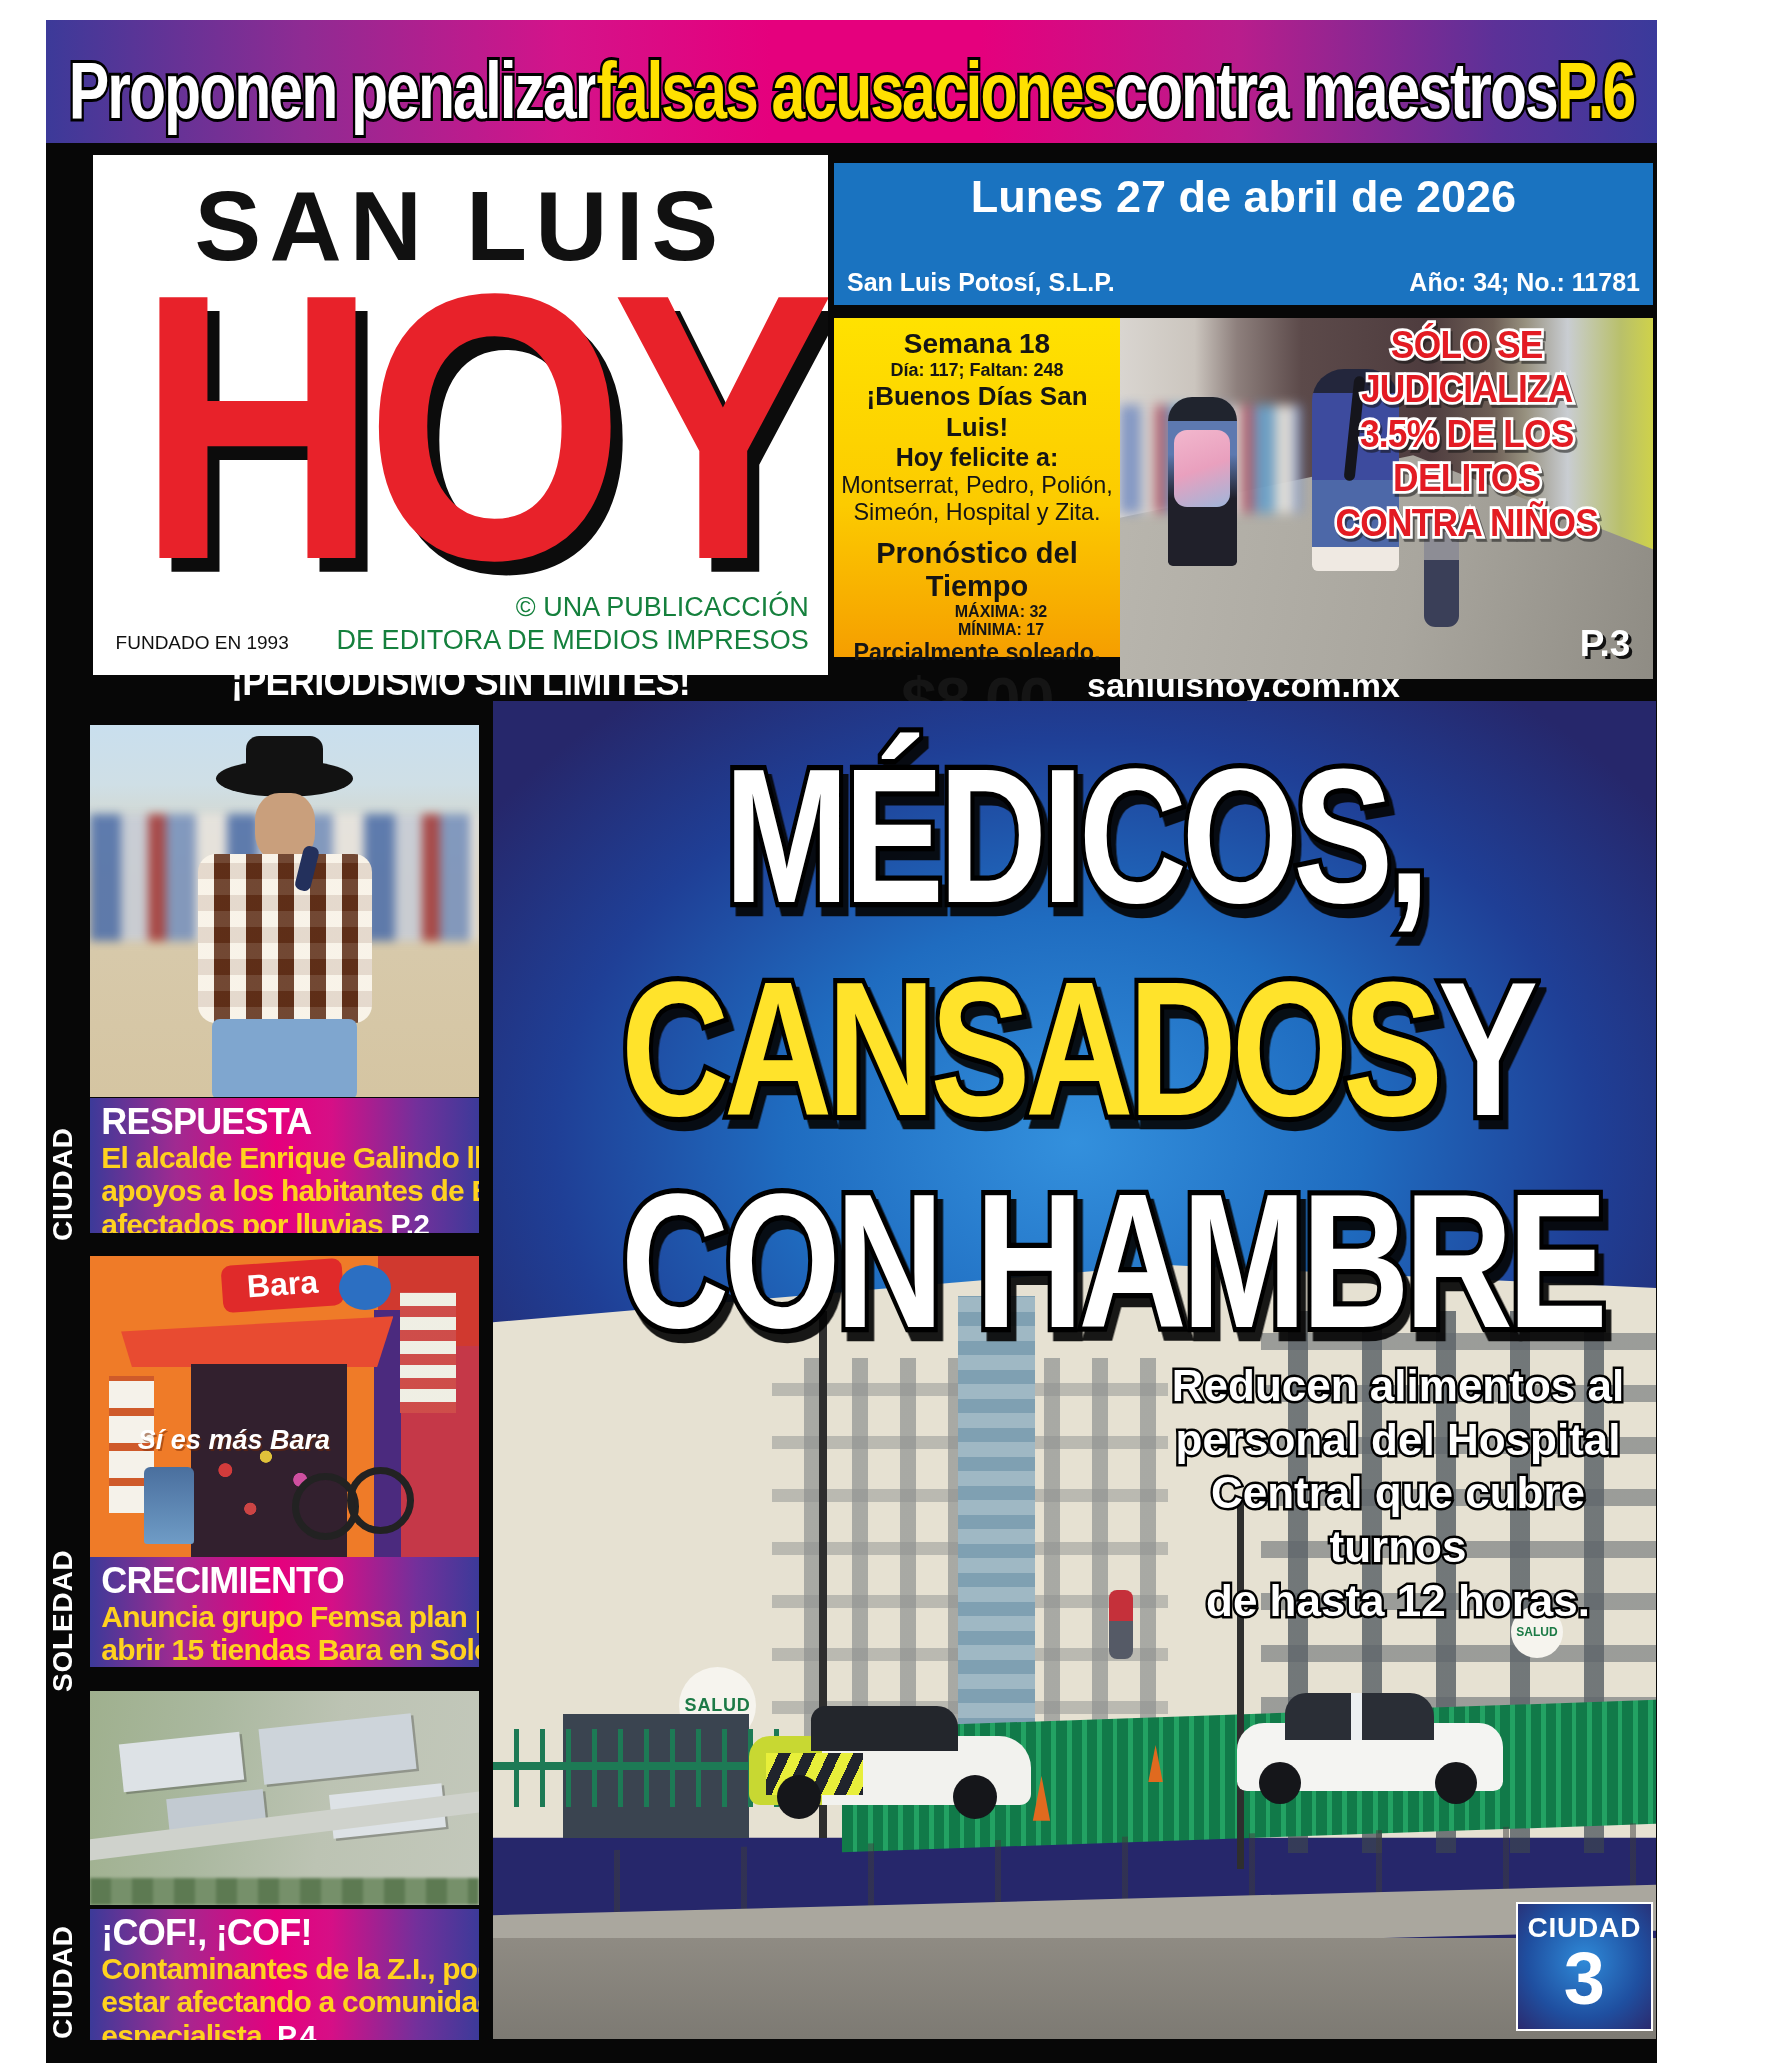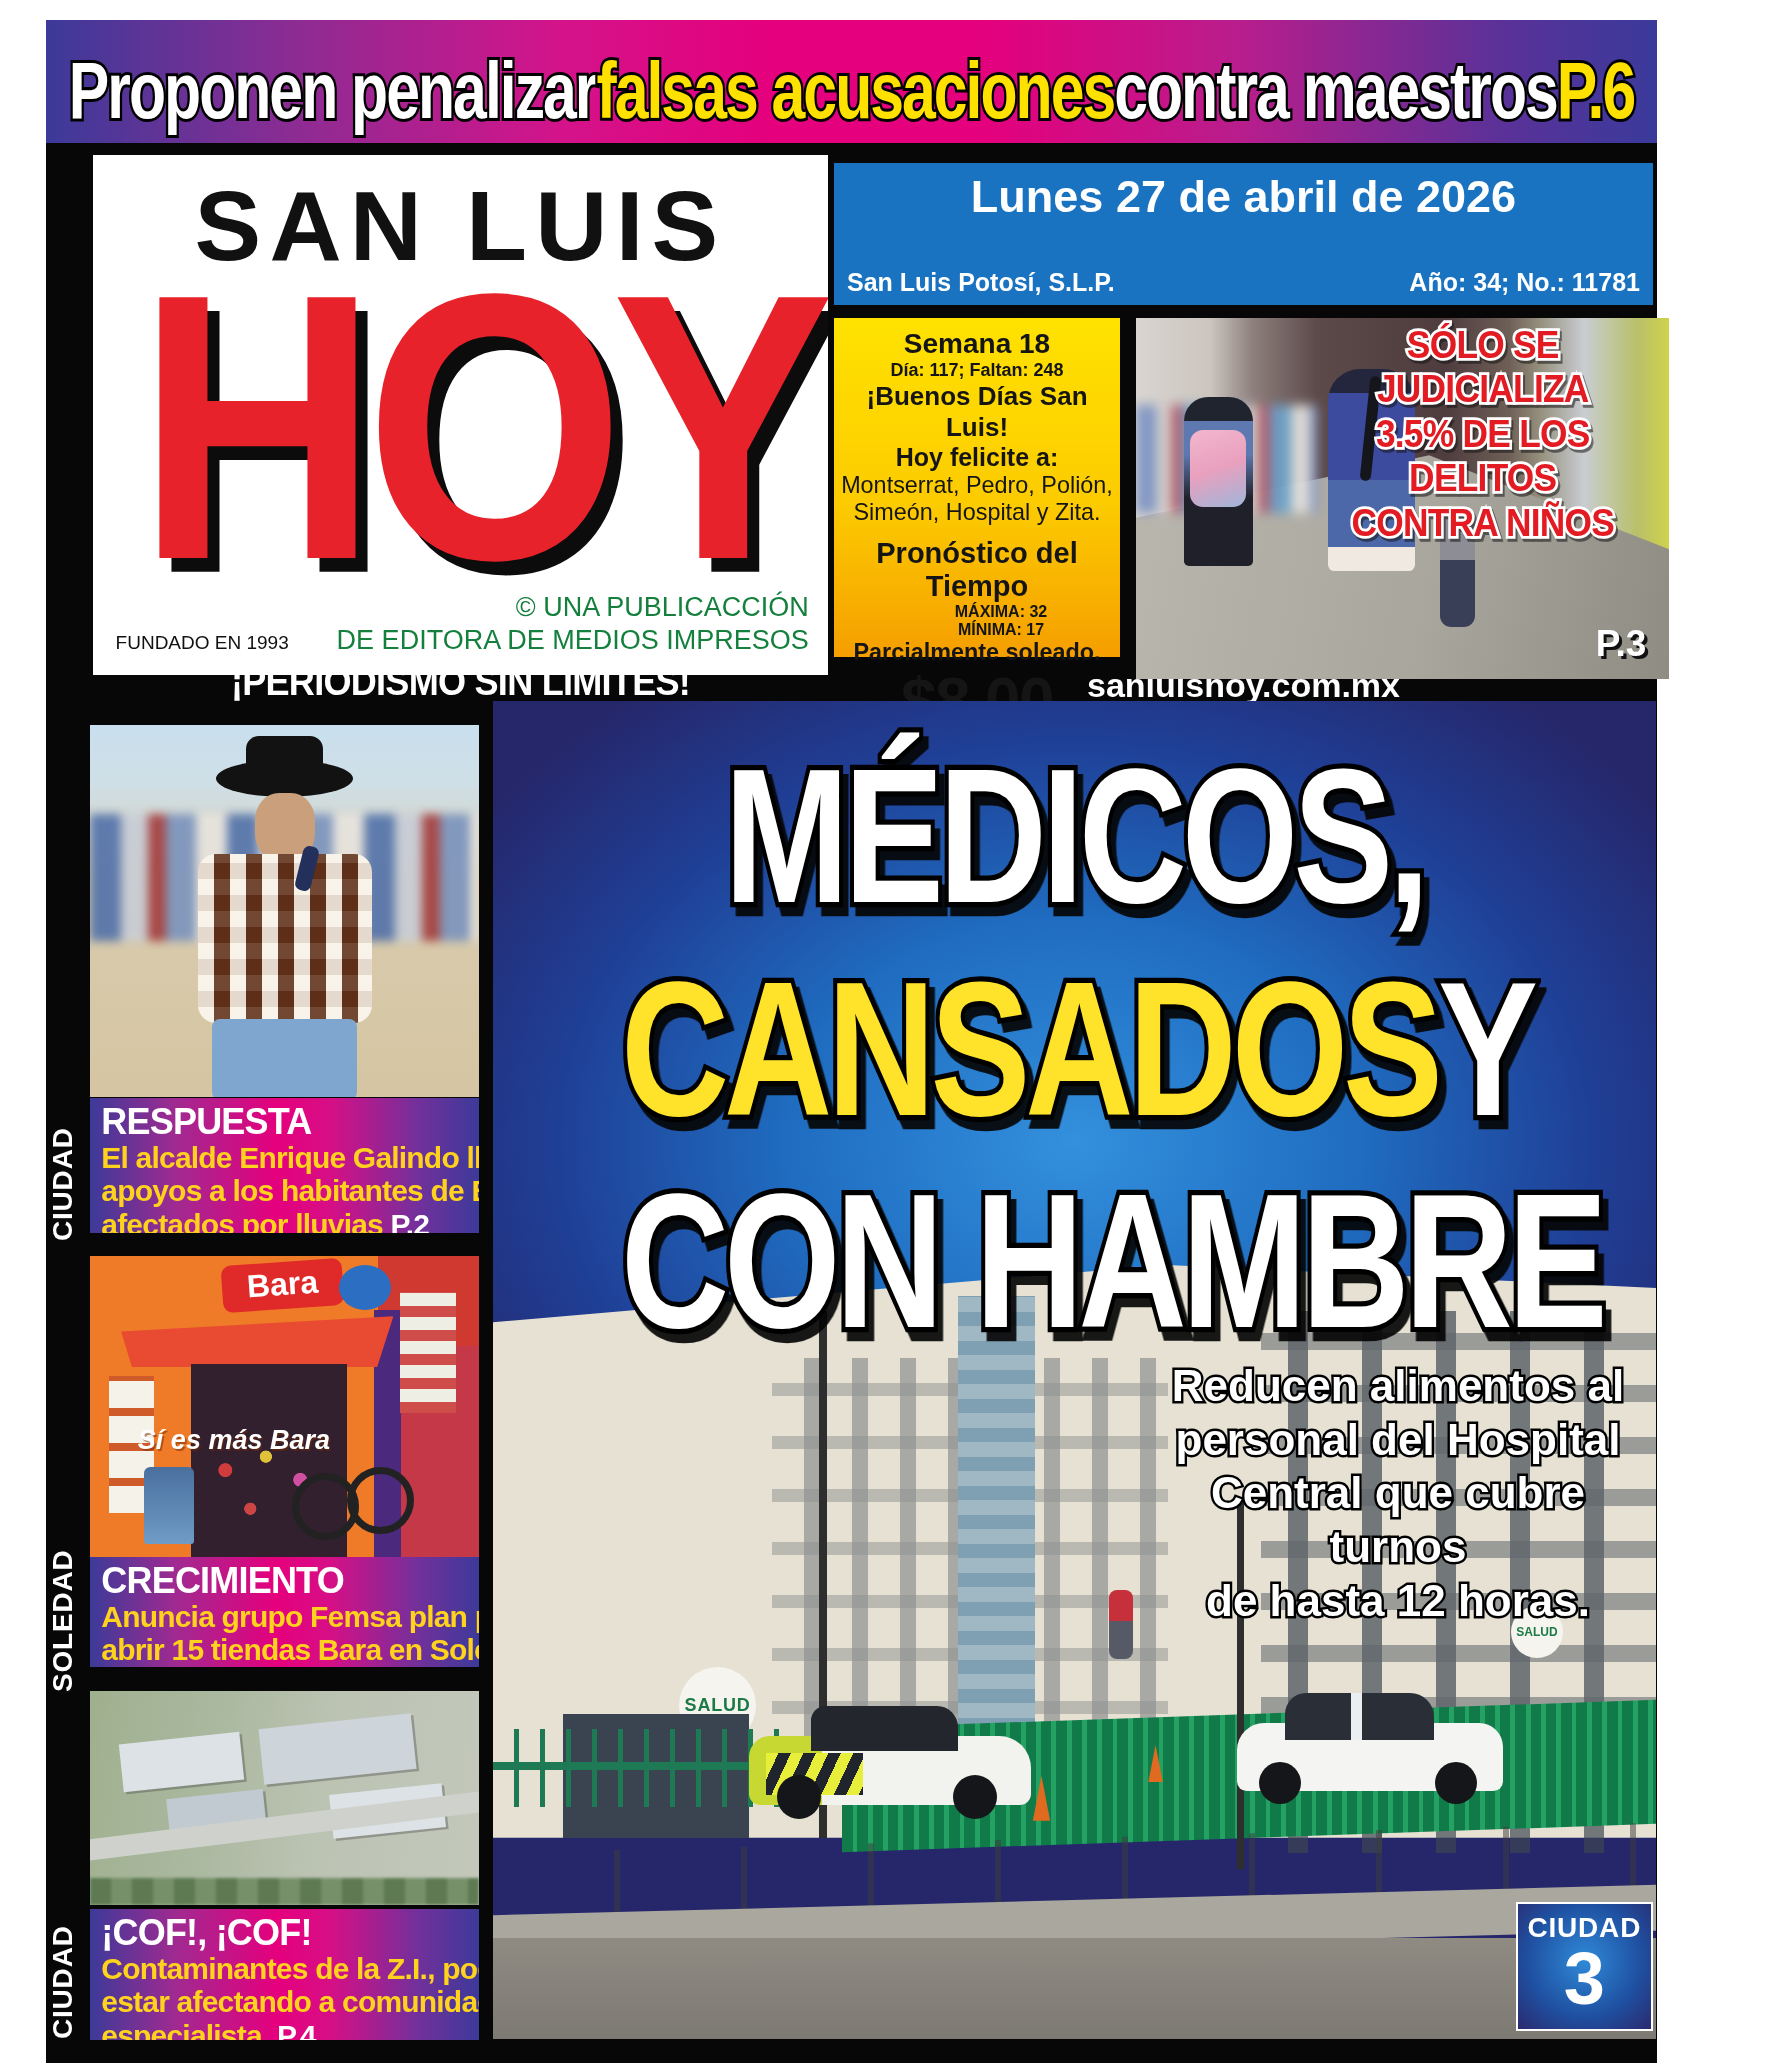--- a/index.html
+++ b/index.html
@@ -57,21 +57,21 @@
   .ib-hoy{font-weight:bold;font-size:25px;}
   .ib-names{font-size:23.4px;line-height:1.15;}
   .ib-wtitle{margin-top:11.3px;font-weight:bold;font-size:29px;}
   .ib-wline{font-weight:bold;font-size:16px;padding-left:48px;}
   .ib-cond{font-weight:bold;font-size:23.4px;}
   .ib-price{font-weight:bold;font-size:64px;letter-spacing:-1.6px;line-height:1.0;margin-top:3.2px;}
   .ib-plabel{font-weight:bold;font-size:20px;margin-top:1.6px;}
 
   
   .street{left:1120px;top:318px;width:533px;height:361px;overflow:hidden;
-    background:linear-gradient(90deg,#d9d5d0 0%,#cbc5be 14%,#8d7f7c 22%,#5c4a4a 34%,#4e3c3e 58%,#6e5f56 70%,#97917f 76%,#c9cdd2 84%,#b9c06a 94%,#cfd24a 100%);margin-left:16px;}
+    background:linear-gradient(90deg,#d9d5d0 0%,#cbc5be 14%,#8d7f7c 22%,#5c4a4a 34%,#4e3c3e 58%,#6e5f56 70%,#97917f 76%,#c9cdd2 84%,#b9c06a 94%,#cfd24a 100%);}
   .street .ground{position:absolute;left:0;bottom:0;width:100%;height:62%;
     background:linear-gradient(100deg,#b9b6ae 0%,#a9a69e 55%,#8f8c84 100%);
     clip-path:polygon(0 28%,55% 0,100% 42%,100% 100%,0 100%);}
   .street .blobs{position:absolute;left:0;top:24%;width:34%;height:30%;filter:blur(5.6px);opacity:.95;
     background:repeating-linear-gradient(90deg,#7f95c4 0 21px,#d8d3cd 21px 35px,#b05a6a 35px 47px,#6aa0c8 47px 68px,#e3e0da 68px 87px);}
   .street .woman{position:absolute;left:36%;top:14%;width:87px;height:202px;border-radius:32px 32px 6.4px 6.4px;
     background:linear-gradient(180deg,#23263c 0 12%,#3d4b9e 12% 55%,#4d68a8 55% 88%,#efe9e2 88% 100%);}
   .street .braid{position:absolute;left:calc(36% + 37px);top:16%;width:11.3px;height:105px;background:#15151c;border-radius:6.4px;transform:rotate(6deg);}
   .street .girl{position:absolute;left:9%;top:22%;width:69px;height:169px;border-radius:24px 24px 4.8px 4.8px;
     background:linear-gradient(180deg,#20242e 0 14%,#5d79b0 14% 34%,#20202a 60% 100%);}

